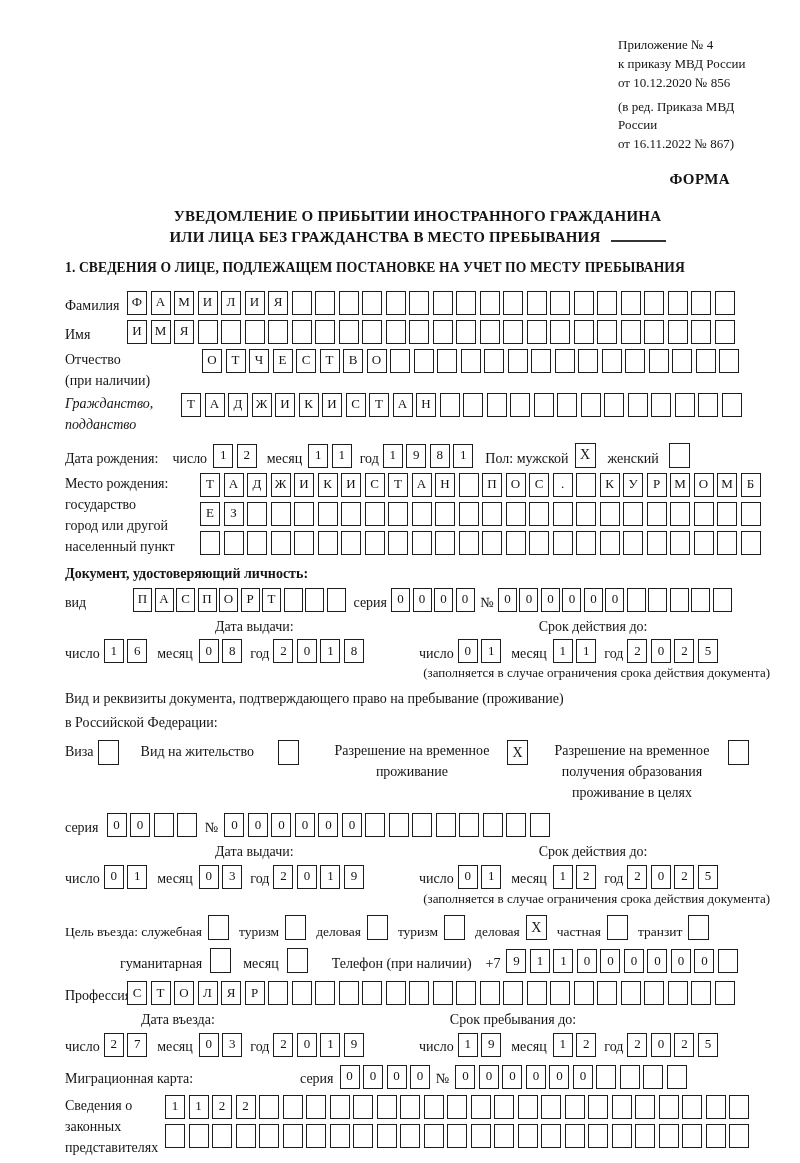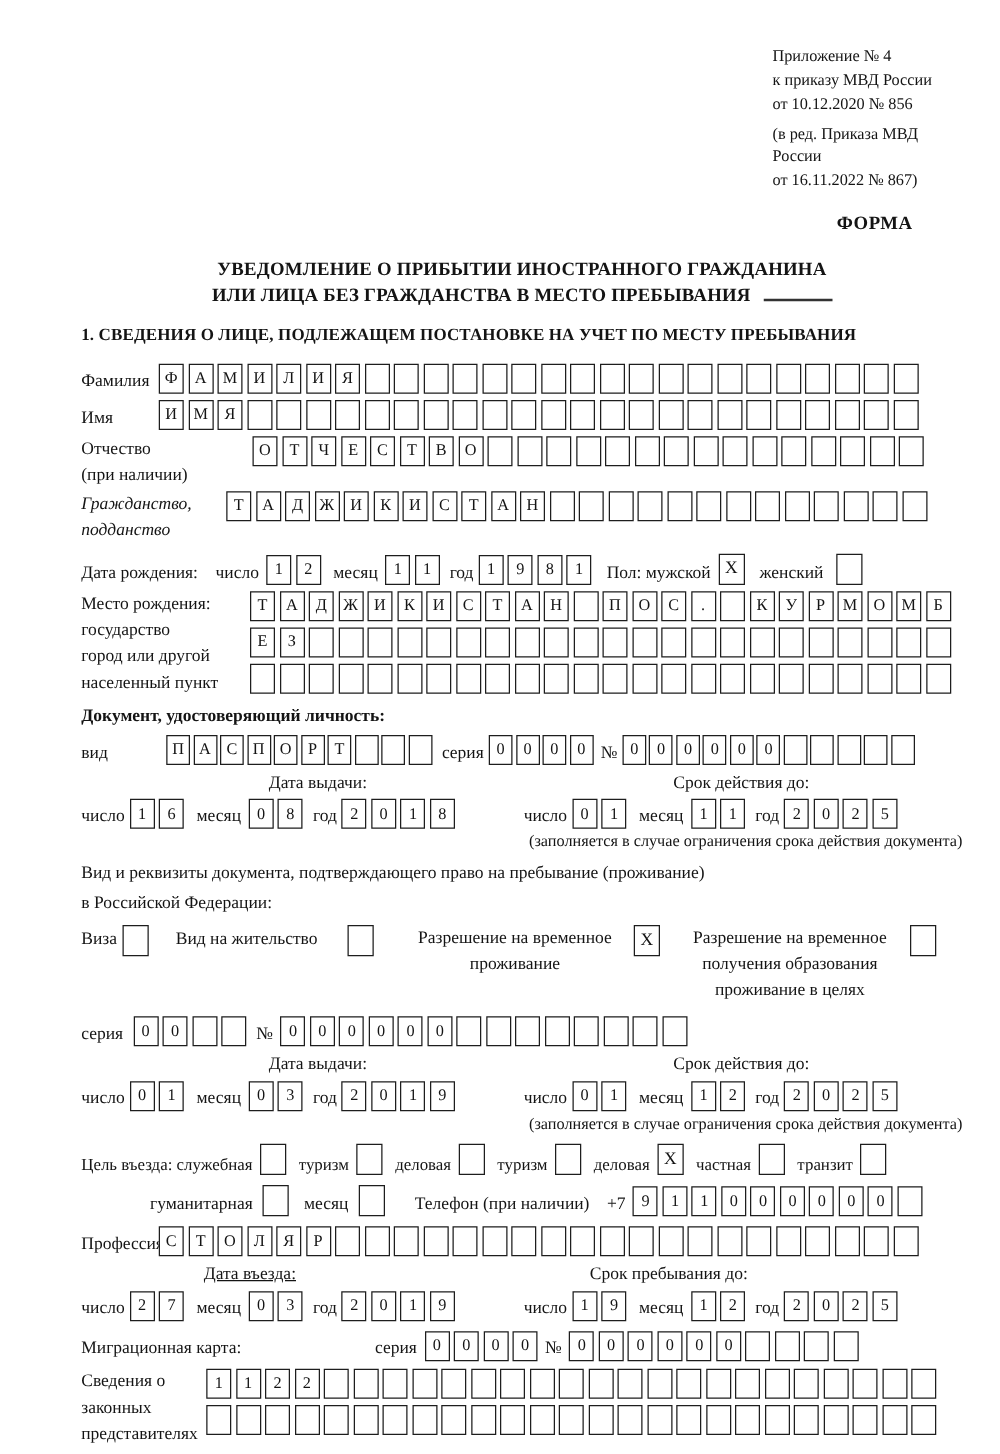--- a/index.html
+++ b/index.html
@@ -556,21 +556,21 @@
         <span class="cell"></span>
         <span class="cell"></span>
         <span class="cell"></span>
         <span class="cell"></span>
         <span class="cell"></span>
         <span class="cell"></span>
       </span>
   </div>
 
   <div class="date-titles">
-    <span style="margin-left:98px;text-decoration:underline;">Дата въезда:</span>
+    <span style="margin-left:76px;">Дата въезда:</span>
     <span style="margin-left:235px;">Срок пребывания до:</span>
   </div>
 
   <div class="frow" style="margin-top:3px;">
     <span>число</span>
     <span class="cells ml4">
         <span class="cell">2</span>
         <span class="cell">7</span>
       </span>
     <span class="ml10">месяц</span>

